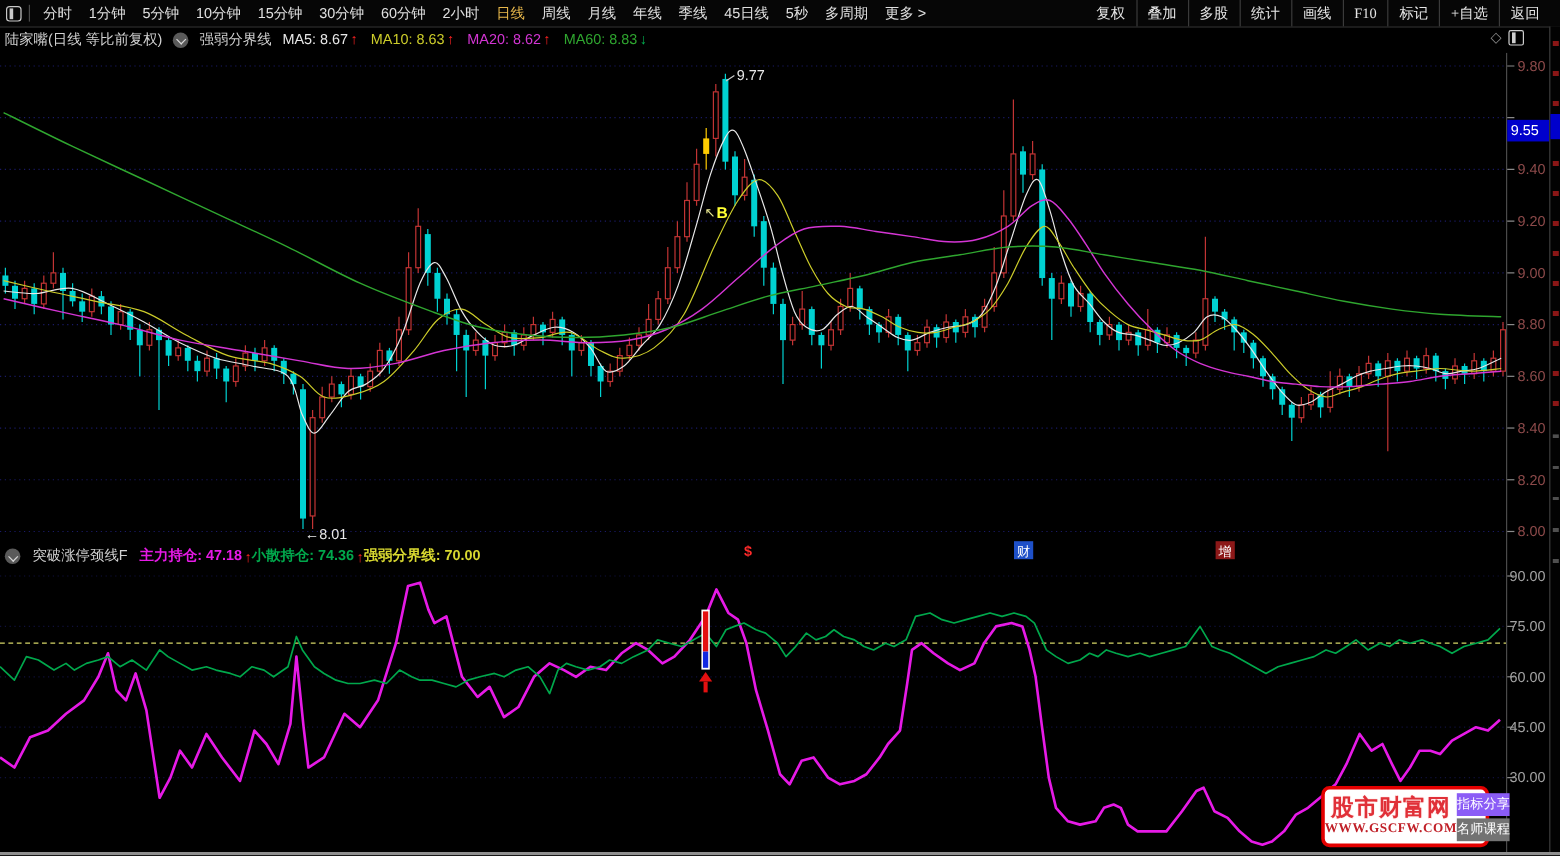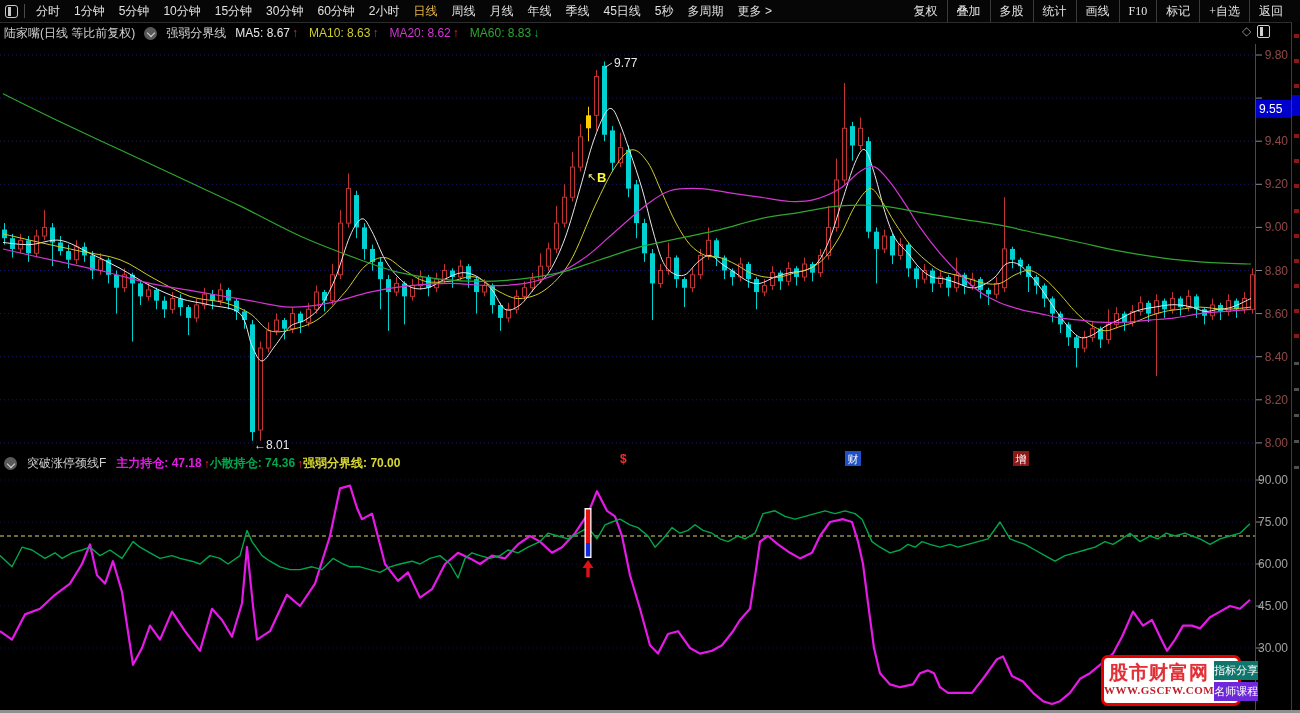--- a/index.html
+++ b/index.html
@@ -42,22 +42,22 @@
   #edgestrip .strip-blue{position:absolute;left:0;top:73px;width:9px;height:21px;background:#0000cc;}
   
   #watermark{position:absolute;left:1101px;top:655px;width:140px;height:51px;background:#fff;
      border:3px solid #e40000;border-radius:7px;box-sizing:border-box;display:flex;align-items:center;z-index:6;}
   #wm-left{flex:1;text-align:center;line-height:1.05;padding-top:1px;}
   #wm-title{font-size:19px;font-weight:bold;color:#e03038;letter-spacing:1px;
      font-family:Liberation Mono, monospace;text-shadow:0 0 1px #ffb0b0;}
   #wm-url{font-size:11px;font-weight:bold;color:#c02028;font-family:"Liberation Serif","DejaVu Serif",serif;letter-spacing:0.5px;}
   #wm-right{width:48px;display:flex;flex-direction:column;gap:2px;margin-right:2px;}
   .wm-badge{height:19px;line-height:19px;text-align:center;color:#fff;font-size:11px;white-space:nowrap;}
-  .wm-badge.b1{background:#0f766e;}
-  .wm-badge.b2{background:#6d28d9;}
+  .wm-badge.b1{background:#8b5cf6;}
+  .wm-badge.b2{background:#737373;}
   
   #bottombar{position:absolute;left:0;top:710px;width:1300px;height:3px;background:#8f8f8f;}
 </style>
 </head>
 <body>
 
 <div id="app">
 
   <div id="topnav">
     <span class="win-icon"></span>

